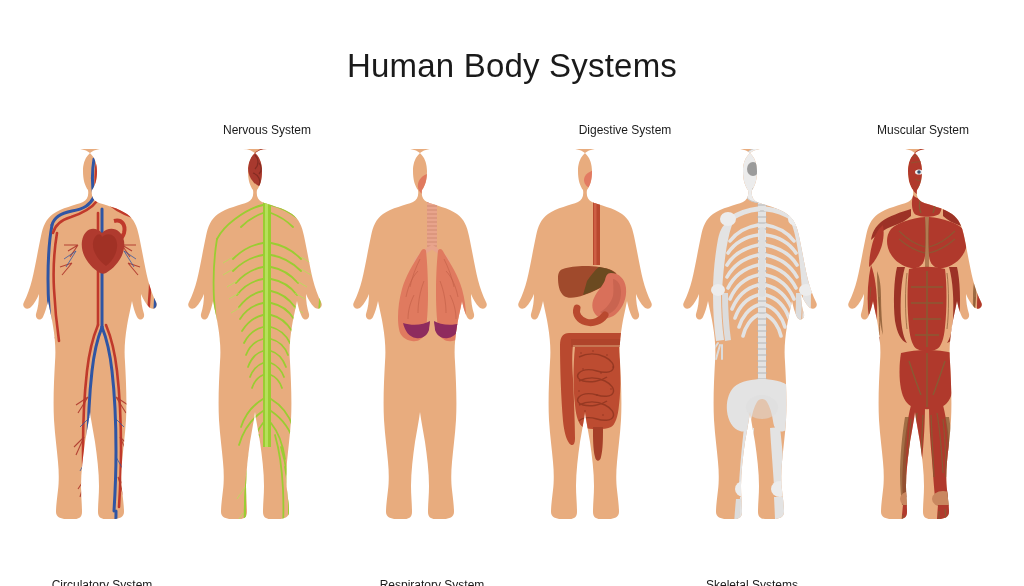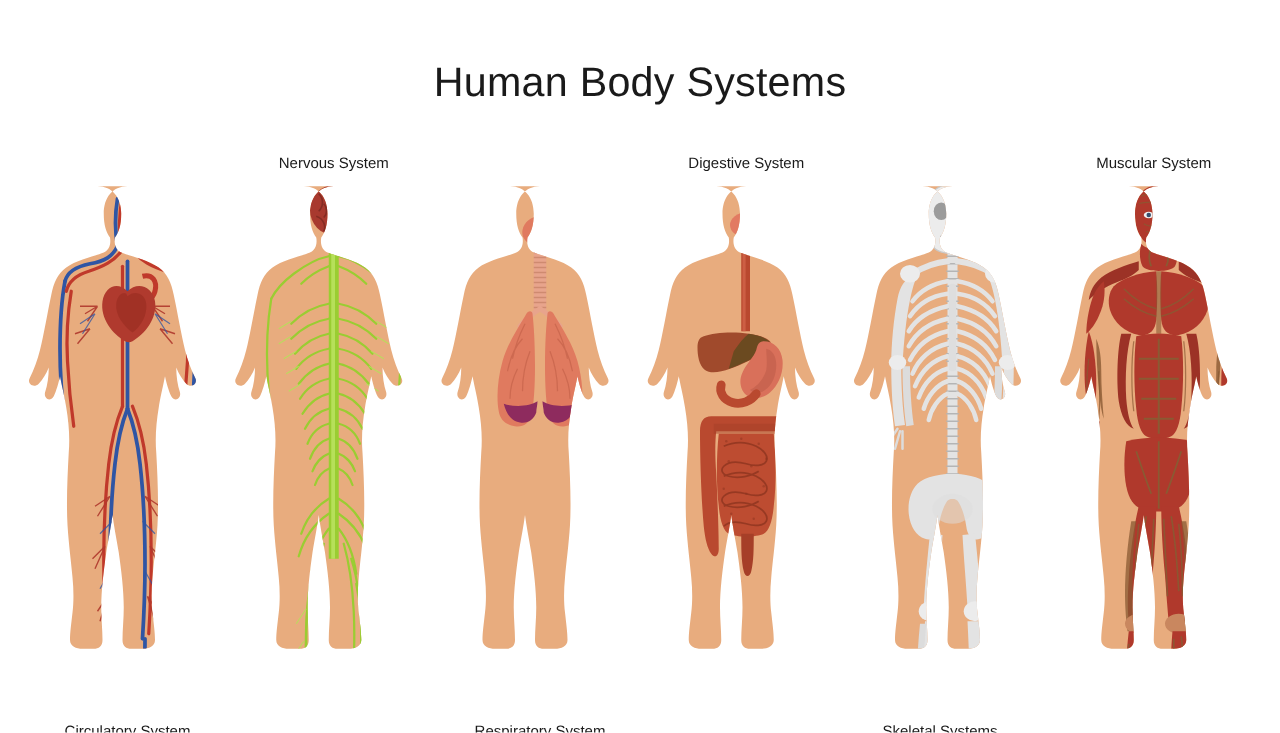--- a/index.html
+++ b/index.html
@@ -272,21 +272,21 @@
             <circle cx="72" cy="264" r="1"></circle>
               <circle cx="90" cy="268" r="1"></circle>
           </g>
         </g>
         <g>
           <path d="M80 280c0 12 0 22 2 30 1 5 5 5 6 0 2-8 2-18 2-30z" fill="#a63f28"></path>
         </g>
       </g>
     </svg>
   </div>
-  <div class="caption cap-top" style="left:482px">Digestive System</div>
+  <div class="caption cap-top" style="left:510px">Digestive System</div>
 
   <div class="figure" style="left:678px">
     <svg width="168" height="432" viewBox="0 0 168 432">
       <defs>
         <clipPath id="bodyClip5">
             <path d="M84 2c-12 0-19 9-19 22 0 9 2 15 5 19 1 6-1 10-5 12-7 3-22 6-30 12-7 5-10 12-12 22-3 14-6 32-9 44-2 8-5 16-8 22-3 5 3 9 7 5 3-3 6-8 8-13 0 7-1 14-3 20-1 5 4 8 7 3 2-4 4-11 5-16 2 10 4 18 5 25 2 12 3 24 2 36-1 18-2 40-1 58 1 16 3 30 4 42 1 10 1 20 0 28-1 9-2 16-2 22 0 5 5 7 10 7h9c4 0 7-2 7-7 0-8-1-17-1-26 0-14 2-30 4-44 2-12 4-22 5-30 1 8 3 18 5 30 2 14 4 30 4 44 0 9-1 18-1 26 0 5 3 7 7 7h9c5 0 10-2 10-7 0-6-1-13-2-22-1-8-1-18 0-28 1-12 3-26 4-42 1-18 0-40-1-58-1-12 0-24 2-36 1-7 3-15 5-25 1 5 3 12 5 16 3 5 8 2 7-3-2-6-3-13-3-20 2 5 5 10 8 13 4 4 10 0 7-5-3-6-6-14-8-22-3-12-6-30-9-44-2-10-5-17-12-22-8-6-23-9-30-12-4-2-6-6-5-12 3-4 5-10 5-19 0-13-7-22-19-22z"></path>
           </clipPath>
       </defs>
       <g>
         <path class="sil" d="M84 2c-12 0-19 9-19 22 0 9 2 15 5 19 1 6-1 10-5 12-7 3-22 6-30 12-7 5-10 12-12 22-3 14-6 32-9 44-2 8-5 16-8 22-3 5 3 9 7 5 3-3 6-8 8-13 0 7-1 14-3 20-1 5 4 8 7 3 2-4 4-11 5-16 2 10 4 18 5 25 2 12 3 24 2 36-1 18-2 40-1 58 1 16 3 30 4 42 1 10 1 20 0 28-1 9-2 16-2 22 0 5 5 7 10 7h9c4 0 7-2 7-7 0-8-1-17-1-26 0-14 2-30 4-44 2-12 4-22 5-30 1 8 3 18 5 30 2 14 4 30 4 44 0 9-1 18-1 26 0 5 3 7 7 7h9c5 0 10-2 10-7 0-6-1-13-2-22-1-8-1-18 0-28 1-12 3-26 4-42 1-18 0-40-1-58-1-12 0-24 2-36 1-7 3-15 5-25 1 5 3 12 5 16 3 5 8 2 7-3-2-6-3-13-3-20 2 5 5 10 8 13 4 4 10 0 7-5-3-6-6-14-8-22-3-12-6-30-9-44-2-10-5-17-12-22-8-6-23-9-30-12-4-2-6-6-5-12 3-4 5-10 5-19 0-13-7-22-19-22z"></path>

